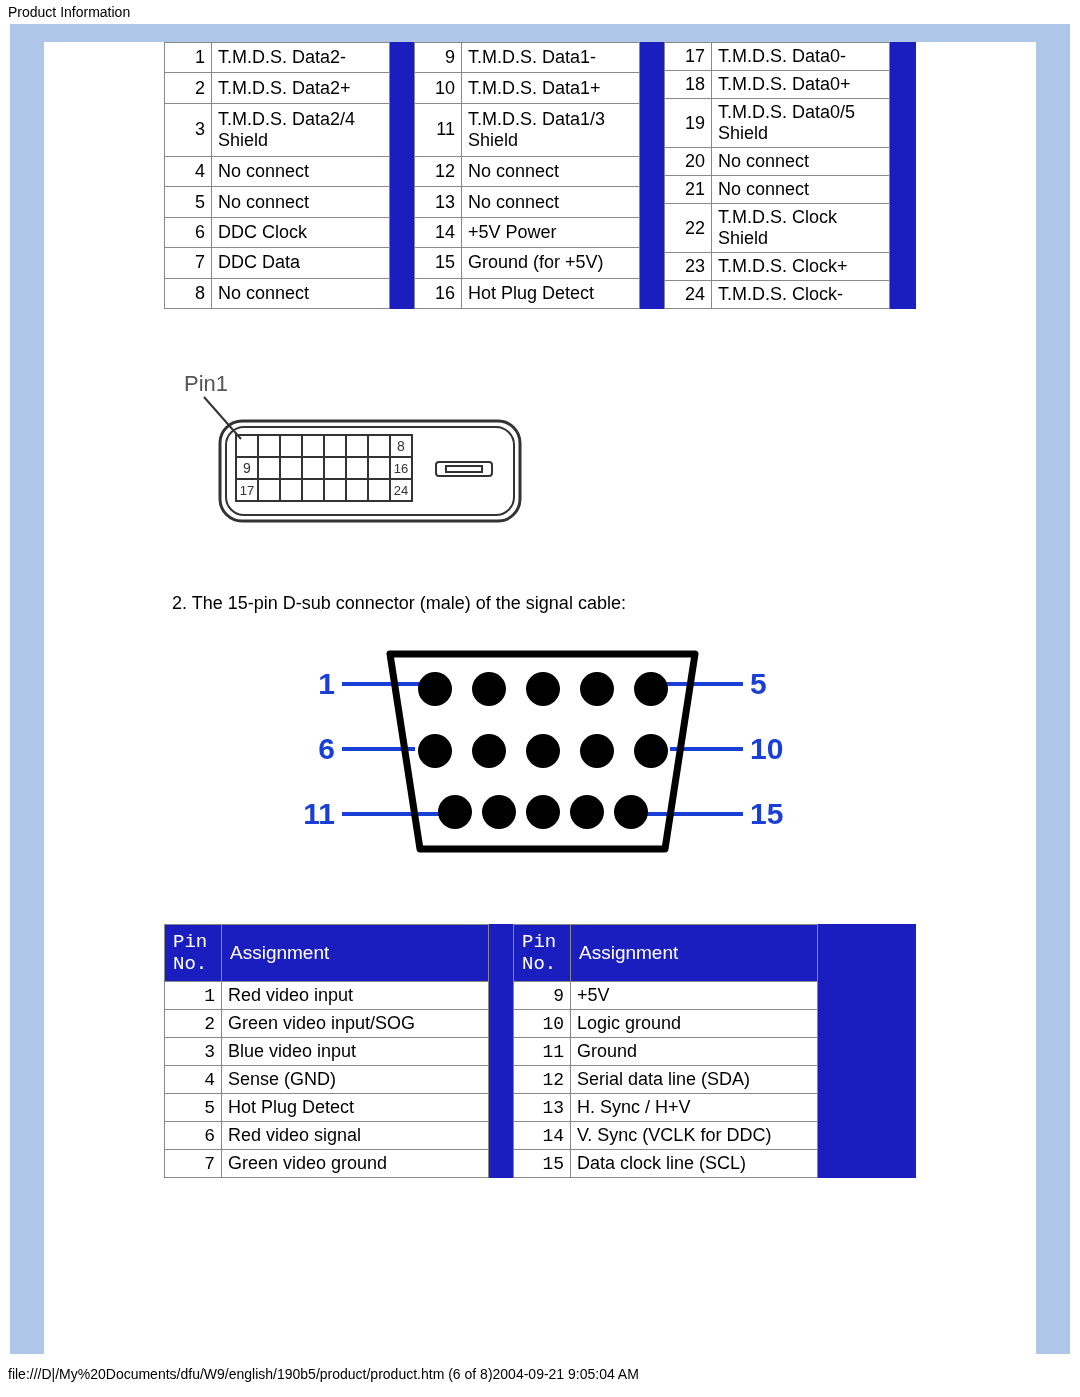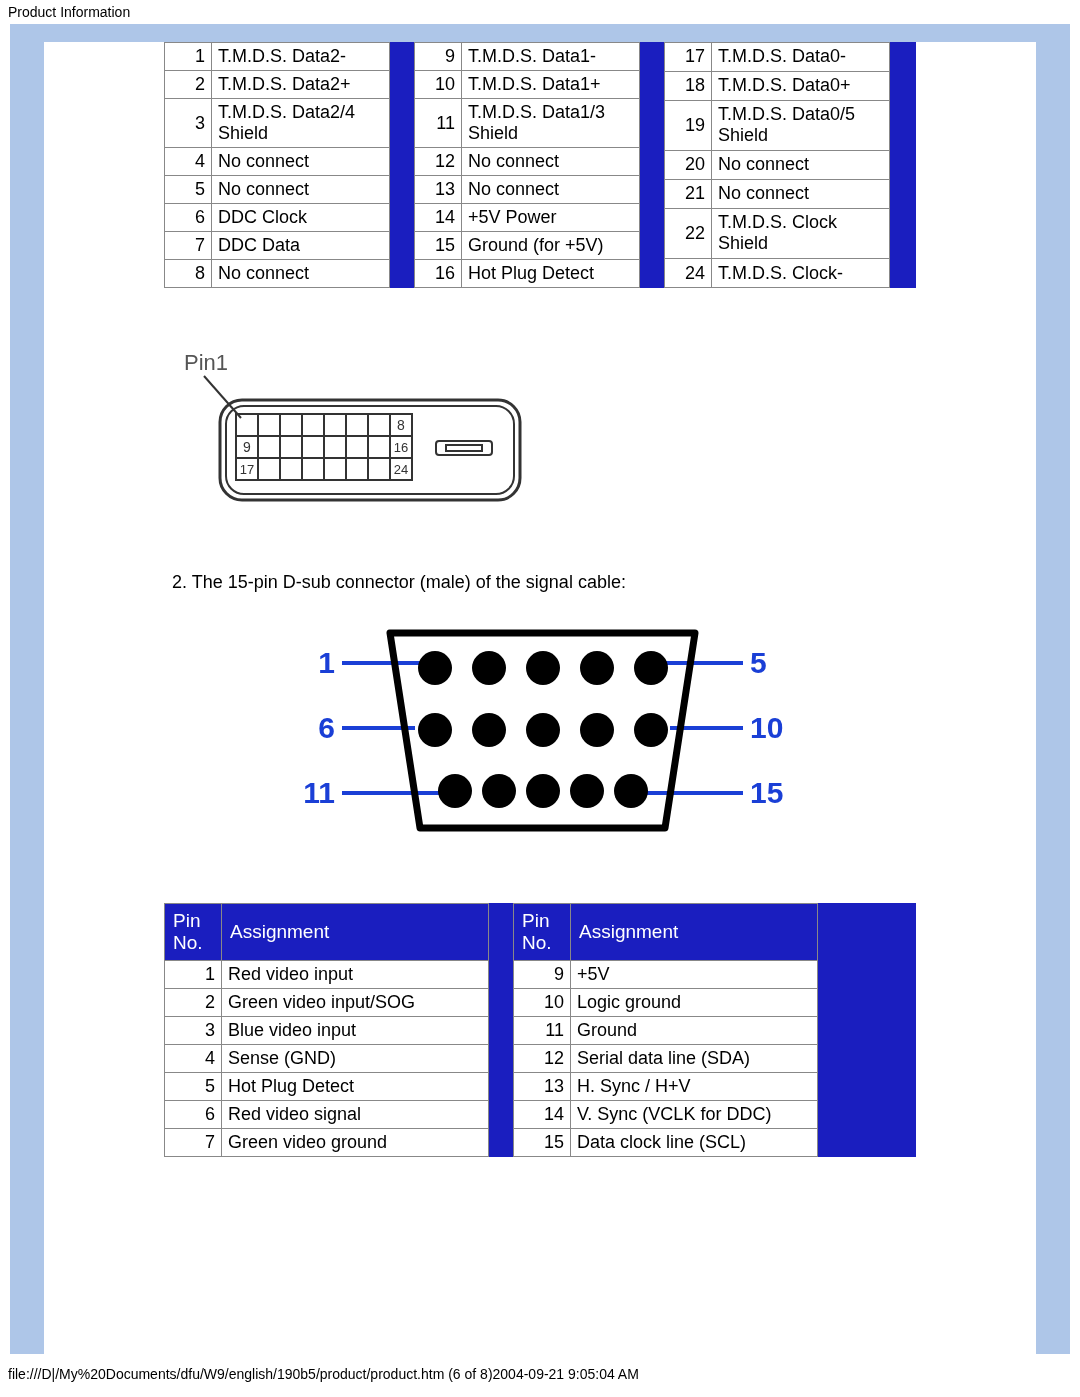--- a/index.html
+++ b/index.html
@@ -95,20 +95,21 @@
     border: 1px solid #888;
     padding: 3px 6px;
   }
   .bi-gap {
     width: 24px;
     background: #1a1ebf;
   }
   .bi-num {
     width: 40px;
     text-align: right;
+    font-family: Liberation Mono, monospace;
   }
   .bi-sig {
     width: 250px;
   }
   .bi-sig2 {
     width: 230px;
   }
   .footer-text {
     font-size: 14px;
     padding: 12px 8px 0 8px;
@@ -226,20 +227,24 @@
               <td class="num-cell">20</td>
               <td class="sig-cell">No connect</td>
             </tr>
             <tr>
               <td class="num-cell">21</td>
               <td class="sig-cell">No connect</td>
             </tr>
             <tr>
               <td class="num-cell">22</td>
               <td class="sig-cell">T.M.D.S. Clock Shield</td>
+            </tr>
+            <tr>
+              <td class="num-cell">23</td>
+              <td class="sig-cell">T.M.D.S. Clock+</td>
             </tr>
             <tr>
               <td class="num-cell">24</td>
               <td class="sig-cell">T.M.D.S. Clock-</td>
             </tr>
           </tbody>
       </table>
     </div>
   </div>
 

